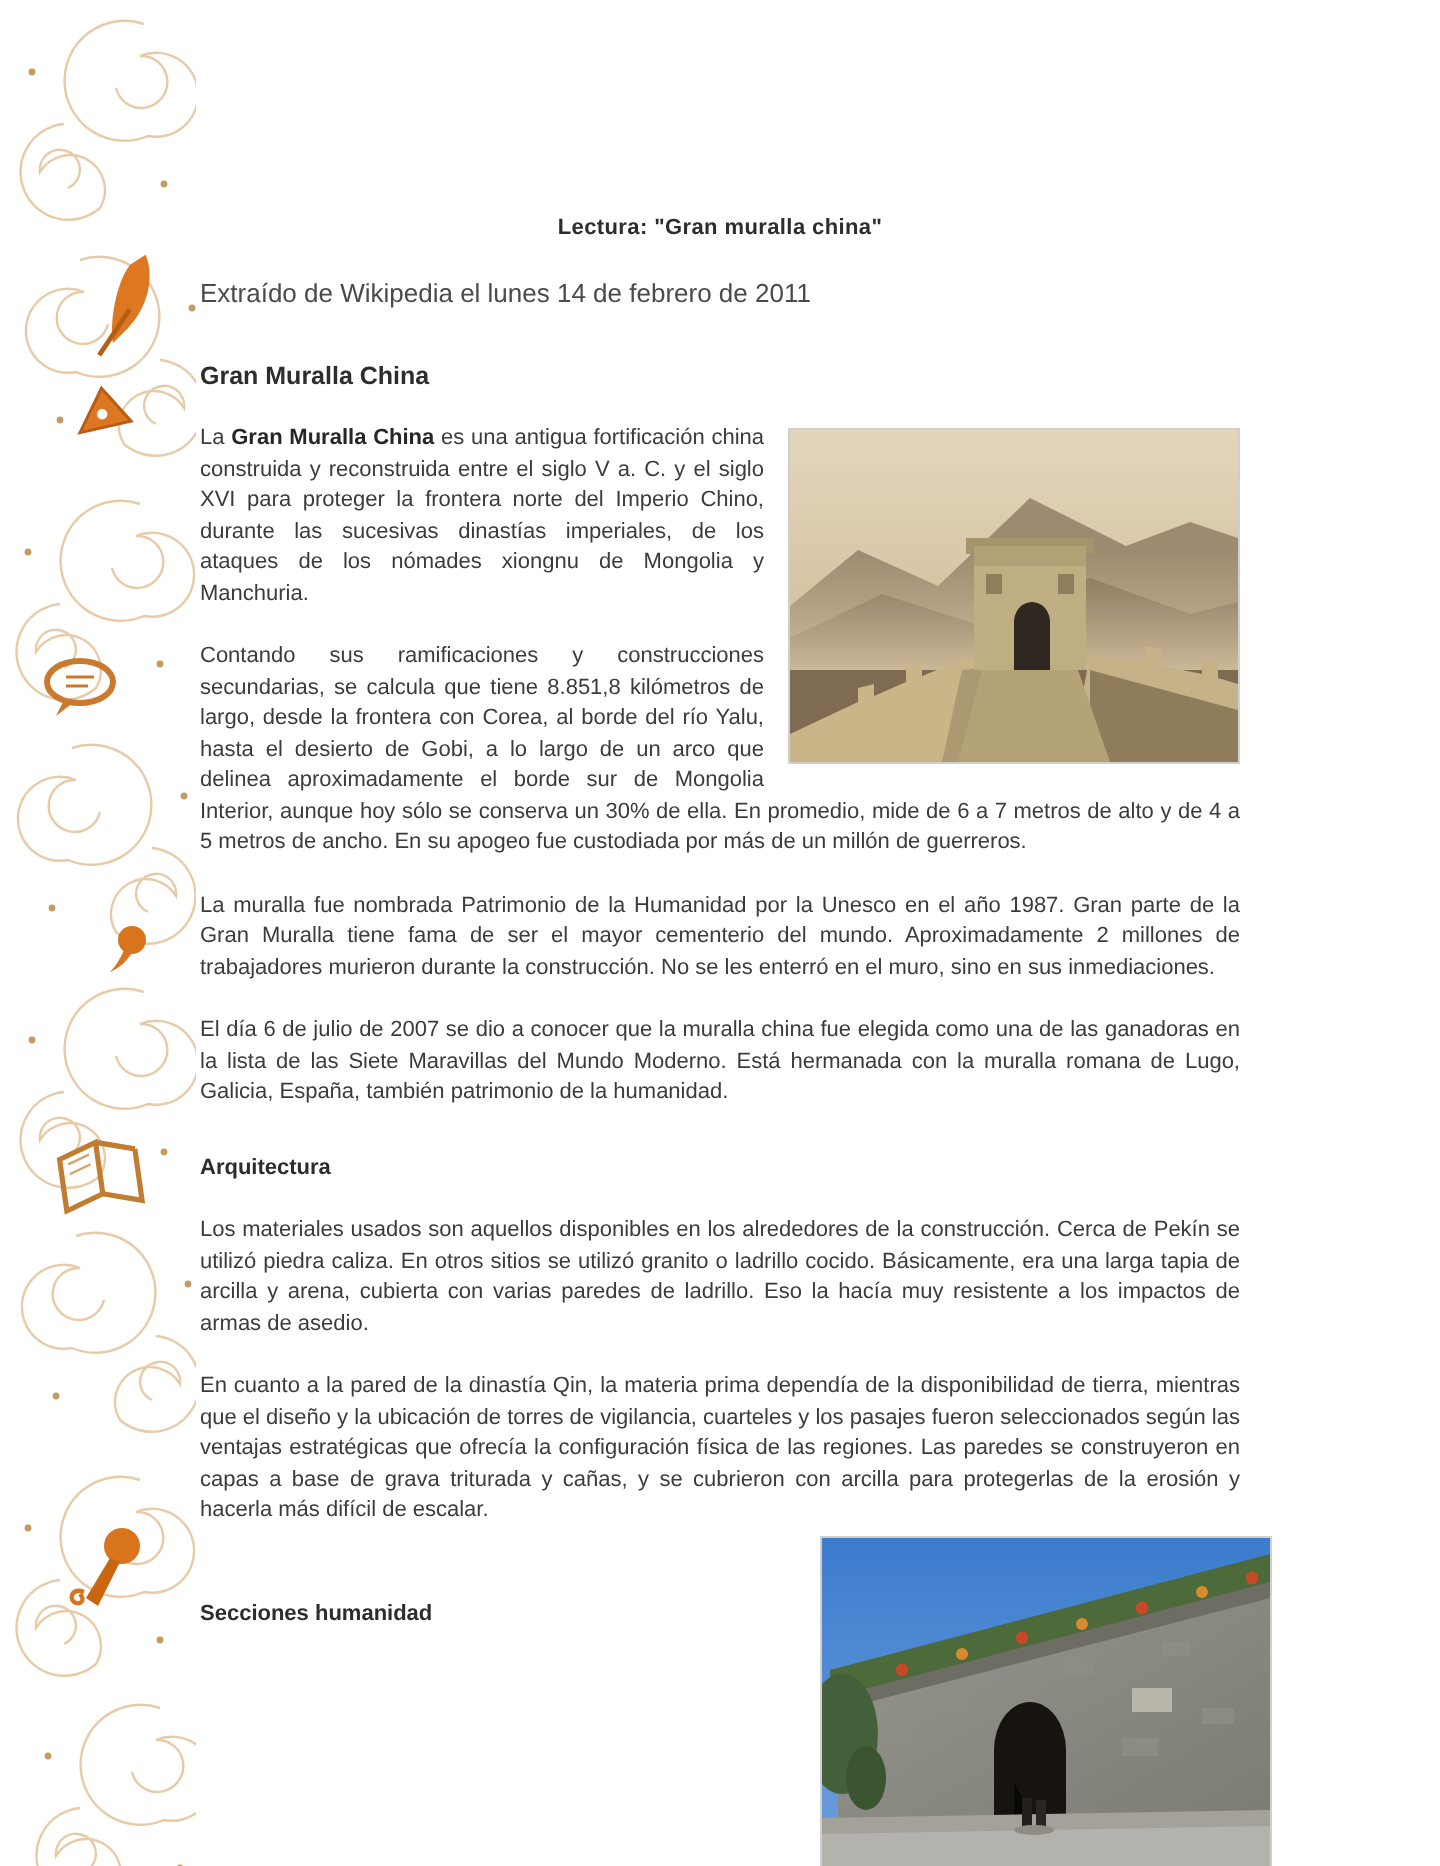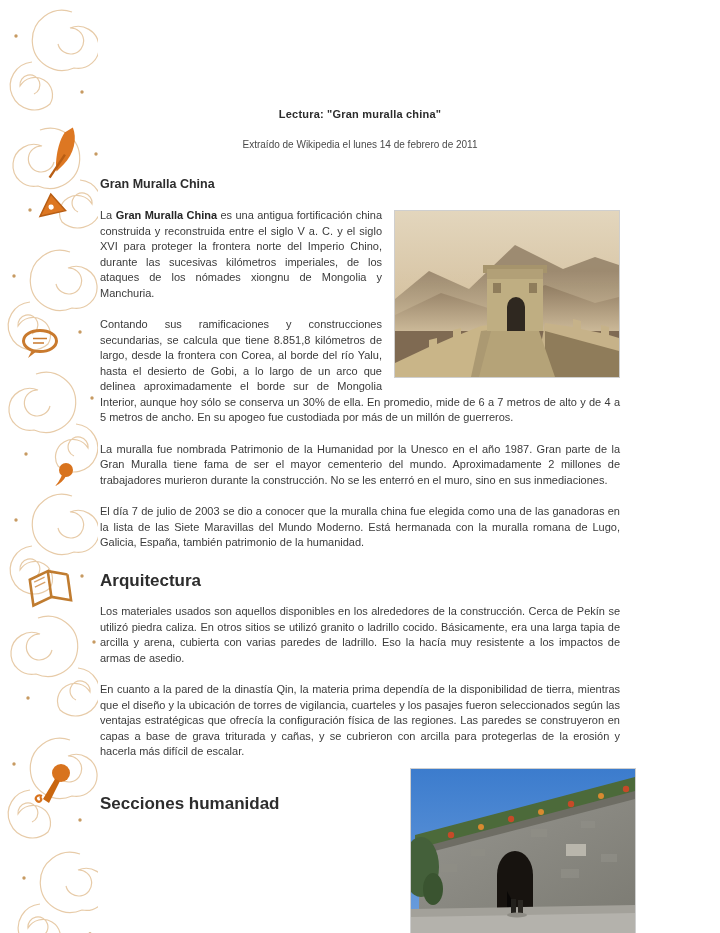--- a/index.html
+++ b/index.html
@@ -5,25 +5,25 @@
   html,body { margin:0; padding:0; background:#ffffff; }
   .page {
     position:relative; width:720px; height:933px; margin:0 auto;
     background:#ffffff; overflow:hidden;
     font-family:"Liberation Sans", sans-serif; color:#3b3b3b;
   }
   .margin-decor { position:absolute; left:0; top:0; width:98px; height:933px; }
   .decor-icon { position:absolute; }
   .content { position:absolute; left:100px; top:0; width:520px; }
   .doc-title { margin-top:108px; text-align:center; font-size:11px; font-weight:bold; color:#2d2d2d; letter-spacing:0.2px; }
-  .doc-source { margin-top:19px; text-align:center; font-size:10px; color:#4a4a4a; }
+  .doc-source { margin-top:19px; text-align:left; font-size:13px; color:#4a4a4a; }
   .article-heading { font-size:12.5px; font-weight:bold; color:#2d2d2d; margin:27px 0 0 0; }
   .body-text { margin-top:17px; font-size:11px; line-height:15.5px; text-align:justify; color:#3b3b3b; }
   .body-text p { margin:0 0 16px 0; }
-  .section-heading { font-size:17px; font-weight:bold; color:#2d2d2d; margin:22px 0 16px 0; }
+  .section-heading { font-size:11px; font-weight:bold; color:#2d2d2d; margin:22px 0 16px 0; }
   .section-heading.last { margin-top:36px; }
   .photo-frame1 {
     float:right; width:224px; height:166px; margin:2px 0 10px 12px;
     border:1px solid #cfcfcf; background:#ddd0b8;
   }
   .photo-frame2 {
     position:absolute; left:410px; top:768px; width:224px; height:165px;
     border:1px solid #cfcfcf; border-bottom:none; background:#4a85cf;
   }
   .photo-frame1 svg, .photo-frame2 svg { display:block; }
@@ -120,27 +120,27 @@
           <rect x="92" y="58" width="56" height="62" fill="#bfae82"></rect>
           <rect x="88" y="54" width="64" height="8" fill="#a6946c"></rect>
           <rect x="92" y="58" width="56" height="10" fill="#b2a077"></rect>
           <path d="M112,120 v-24 a9,10 0 0 1 18,0 v24 Z" fill="#2f2820"></path>
           <rect x="98" y="72" width="8" height="10" fill="#8f7d5b"></rect>
           <rect x="134" y="72" width="8" height="10" fill="#8f7d5b"></rect>
           <path d="M96,120 L144,120 L160,166 L84,166 Z" fill="#b5a378"></path>
         </svg>
       </div>
 
-      <p><span>La </span><strong>Gran Muralla China</strong><span> es una antigua fortificación china construida y reconstruida entre el siglo V a. C. y el siglo XVI para proteger la frontera norte del Imperio Chino, durante las sucesivas kilómetros imperiales, de los ataques de los nómades xiongnu de Mongolia y Manchuria.</span></p>
+      <p><span>La </span><strong>Gran Muralla China</strong><span> es una antigua fortificación china construida y reconstruida entre el siglo V a. C. y el siglo XVI para proteger la frontera norte del Imperio Chino, durante las sucesivas dinastías imperiales, de los ataques de los nómades xiongnu de Mongolia y Manchuria.</span></p>
 
       <p>Contando sus ramificaciones y construcciones secundarias, se calcula que tiene 8.851,8 kilómetros de largo, desde la frontera con Corea, al borde del río Yalu, hasta el desierto de Gobi, a lo largo de un arco que delinea aproximadamente el borde sur de Mongolia Interior, aunque hoy sólo se conserva un 30% de ella. En promedio, mide de 6 a 7 metros de alto y de 4 a 5 metros de ancho. En su apogeo fue custodiada por más de un millón de guerreros.</p>
 
       <p>La muralla fue nombrada Patrimonio de la Humanidad por la Unesco en el año 1987. Gran parte de la Gran Muralla tiene fama de ser el mayor cementerio del mundo. Aproximadamente 2 millones de trabajadores murieron durante la construcción. No se les enterró en el muro, sino en sus inmediaciones.</p>
 
-      <p>El día 7 de julio de 2003 se dio a conocer que la muralla china fue elegida como una de las ganadoras en la lista de las Siete Maravillas del Mundo Moderno. Está hermanada con la muralla romana de Lugo, Galicia, España, también patrimonio de la humanidad.</p>
+      <p>El día 6 de julio de 2007 se dio a conocer que la muralla china fue elegida como una de las ganadoras en la lista de las Siete Maravillas del Mundo Moderno. Está hermanada con la muralla romana de Lugo, Galicia, España, también patrimonio de la humanidad.</p>
 
       <h2 class="section-heading">Arquitectura</h2>
 
       <p>Los materiales usados son aquellos disponibles en los alrededores de la construcción. Cerca de Pekín se utilizó piedra caliza. En otros sitios se utilizó granito o ladrillo cocido. Básicamente, era una larga tapia de arcilla y arena, cubierta con varias paredes de ladrillo. Eso la hacía muy resistente a los impactos de armas de asedio.</p>
 
       <p>En cuanto a la pared de la dinastía Qin, la materia prima dependía de la disponibilidad de tierra, mientras que el diseño y la ubicación de torres de vigilancia, cuarteles y los pasajes fueron seleccionados según las ventajas estratégicas que ofrecía la configuración física de las regiones. Las paredes se construyeron en capas a base de grava triturada y cañas, y se cubrieron con arcilla para protegerlas de la erosión y hacerla más difícil de escalar.</p>
 
       <h2 class="section-heading last">Secciones humanidad</h2>
 
     </div>

